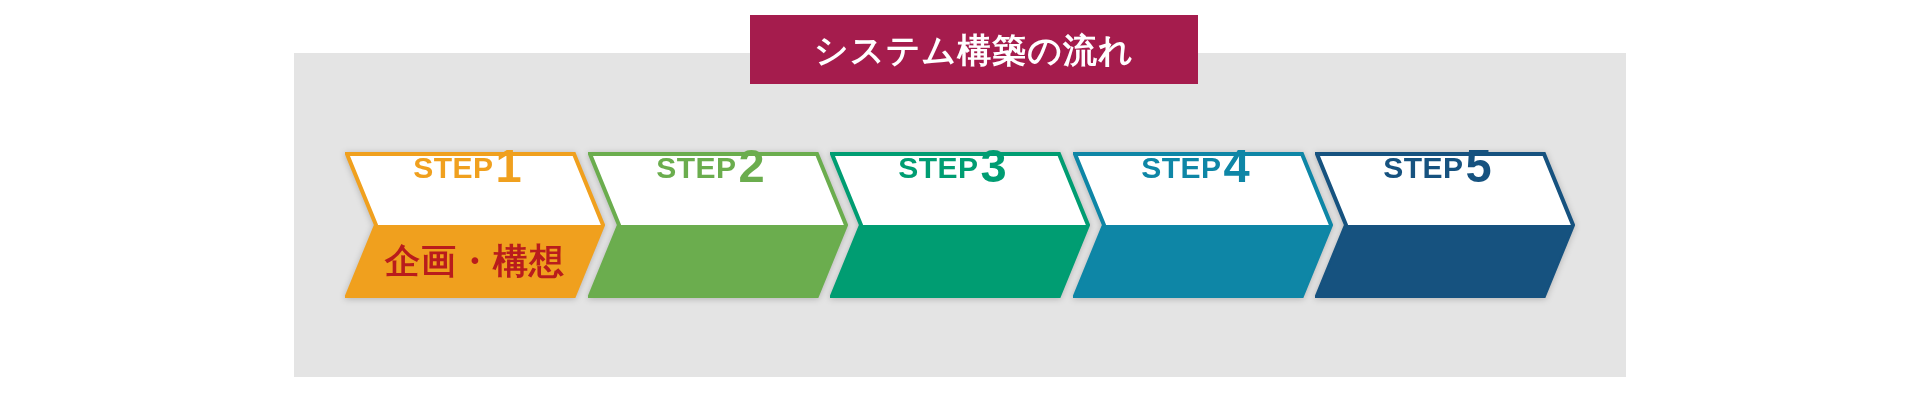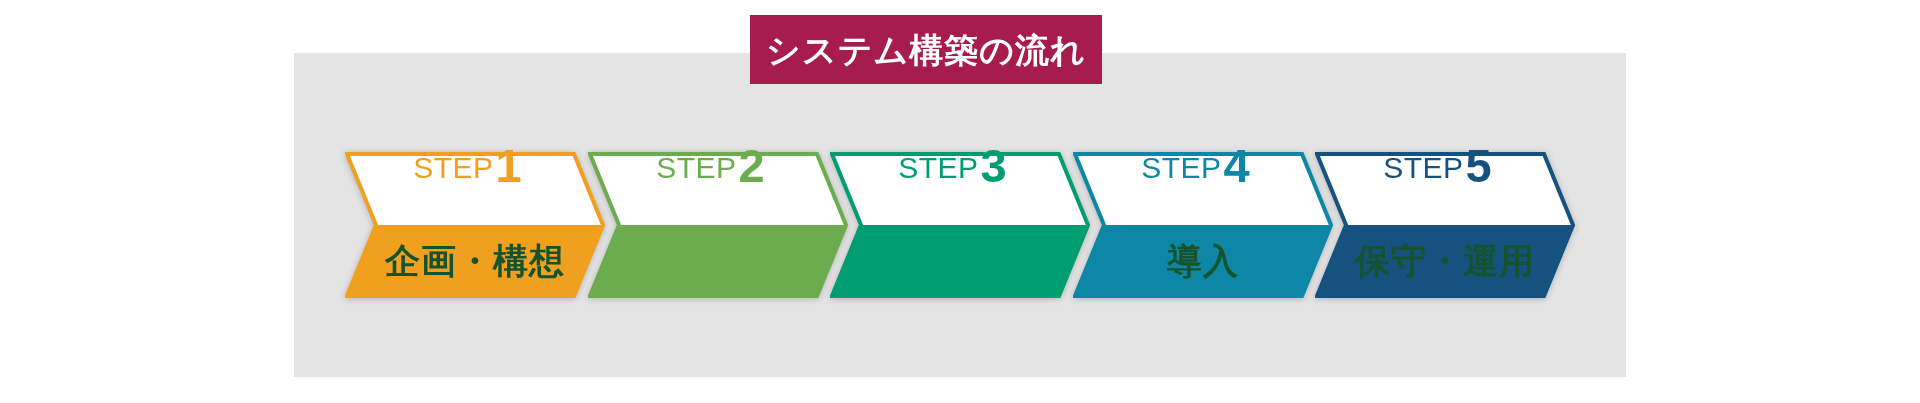--- a/index.html
+++ b/index.html
@@ -20,21 +20,21 @@
     position: absolute;
     left: 294px;
     top: 53px;
     width: 1332px;
     height: 324px;
   }
   .banner {
     position: absolute;
     left: 750px;
     top: 15px;
-    width: 352px;
+    width: 448px;
     height: 69px;
     display: flex;
     align-items: center;
     justify-content: center;
   }
   .banner-text {
     color: #ffffff;
     font-size: 34px;
     font-weight: bold;
     letter-spacing: 1px;
@@ -57,21 +57,21 @@
     left: 0;
     top: 0;
     width: 245px;
     height: 72px;
     display: flex;
     align-items: baseline;
     justify-content: center;
     line-height: 1;
   }
   .step-word {
-    font-weight: normal;
+    font-weight: bold;
     font-size: 30px;
     letter-spacing: 0.5px;
     transform: translateY(-14px);
     display: inline-block;
   }
   .step-num {
     font-weight: bold;
     font-size: 47px;
     margin-left: 2px;
     transform: translateY(-10px);
@@ -79,21 +79,21 @@
   }
   .step-name {
     position: absolute;
     left: 15px;
     top: 73px;
     width: 230px;
     height: 71px;
     display: flex;
     align-items: center;
     justify-content: center;
-    color: #14532d;
+    color: #b91c1c;
     font-weight: bold;
     font-size: 35px;
     letter-spacing: 1px;
     line-height: 1;
     white-space: nowrap;
   }
 </style>
 </head>
 <body>
 
@@ -141,28 +141,26 @@
 
   <div class="step" style="left:1073px">
     <svg width="260" height="146" viewBox="0 0 260 146">
       <polygon points="2,2 229,2 258,73 229,144 2,144 31,73" fill="#ffffff" stroke-width="4" stroke="#0E86A6"></polygon>
       <polygon points="31,73 258,73 229,144 2,144" fill="#0E86A6"></polygon>
     </svg>
     <div class="step-top" style="color: rgb(14, 134, 166);">
       <span class="step-word">STEP</span>
         <span class="step-num">4</span>
     </div>
-    <div class="step-name">導入</div>
   </div>
 
   <div class="step" style="left:1315px">
     <svg width="260" height="146" viewBox="0 0 260 146">
       <polygon points="2,2 229,2 258,73 229,144 2,144 31,73" fill="#ffffff" stroke-width="4" stroke="#16527F"></polygon>
       <polygon points="31,73 258,73 229,144 2,144" fill="#16527F"></polygon>
     </svg>
     <div class="step-top" style="color: rgb(22, 82, 127);">
       <span class="step-word">STEP</span>
         <span class="step-num">5</span>
     </div>
-    <div class="step-name">保守・運用</div>
   </div>
 
 </div>
 
 </body></html>

